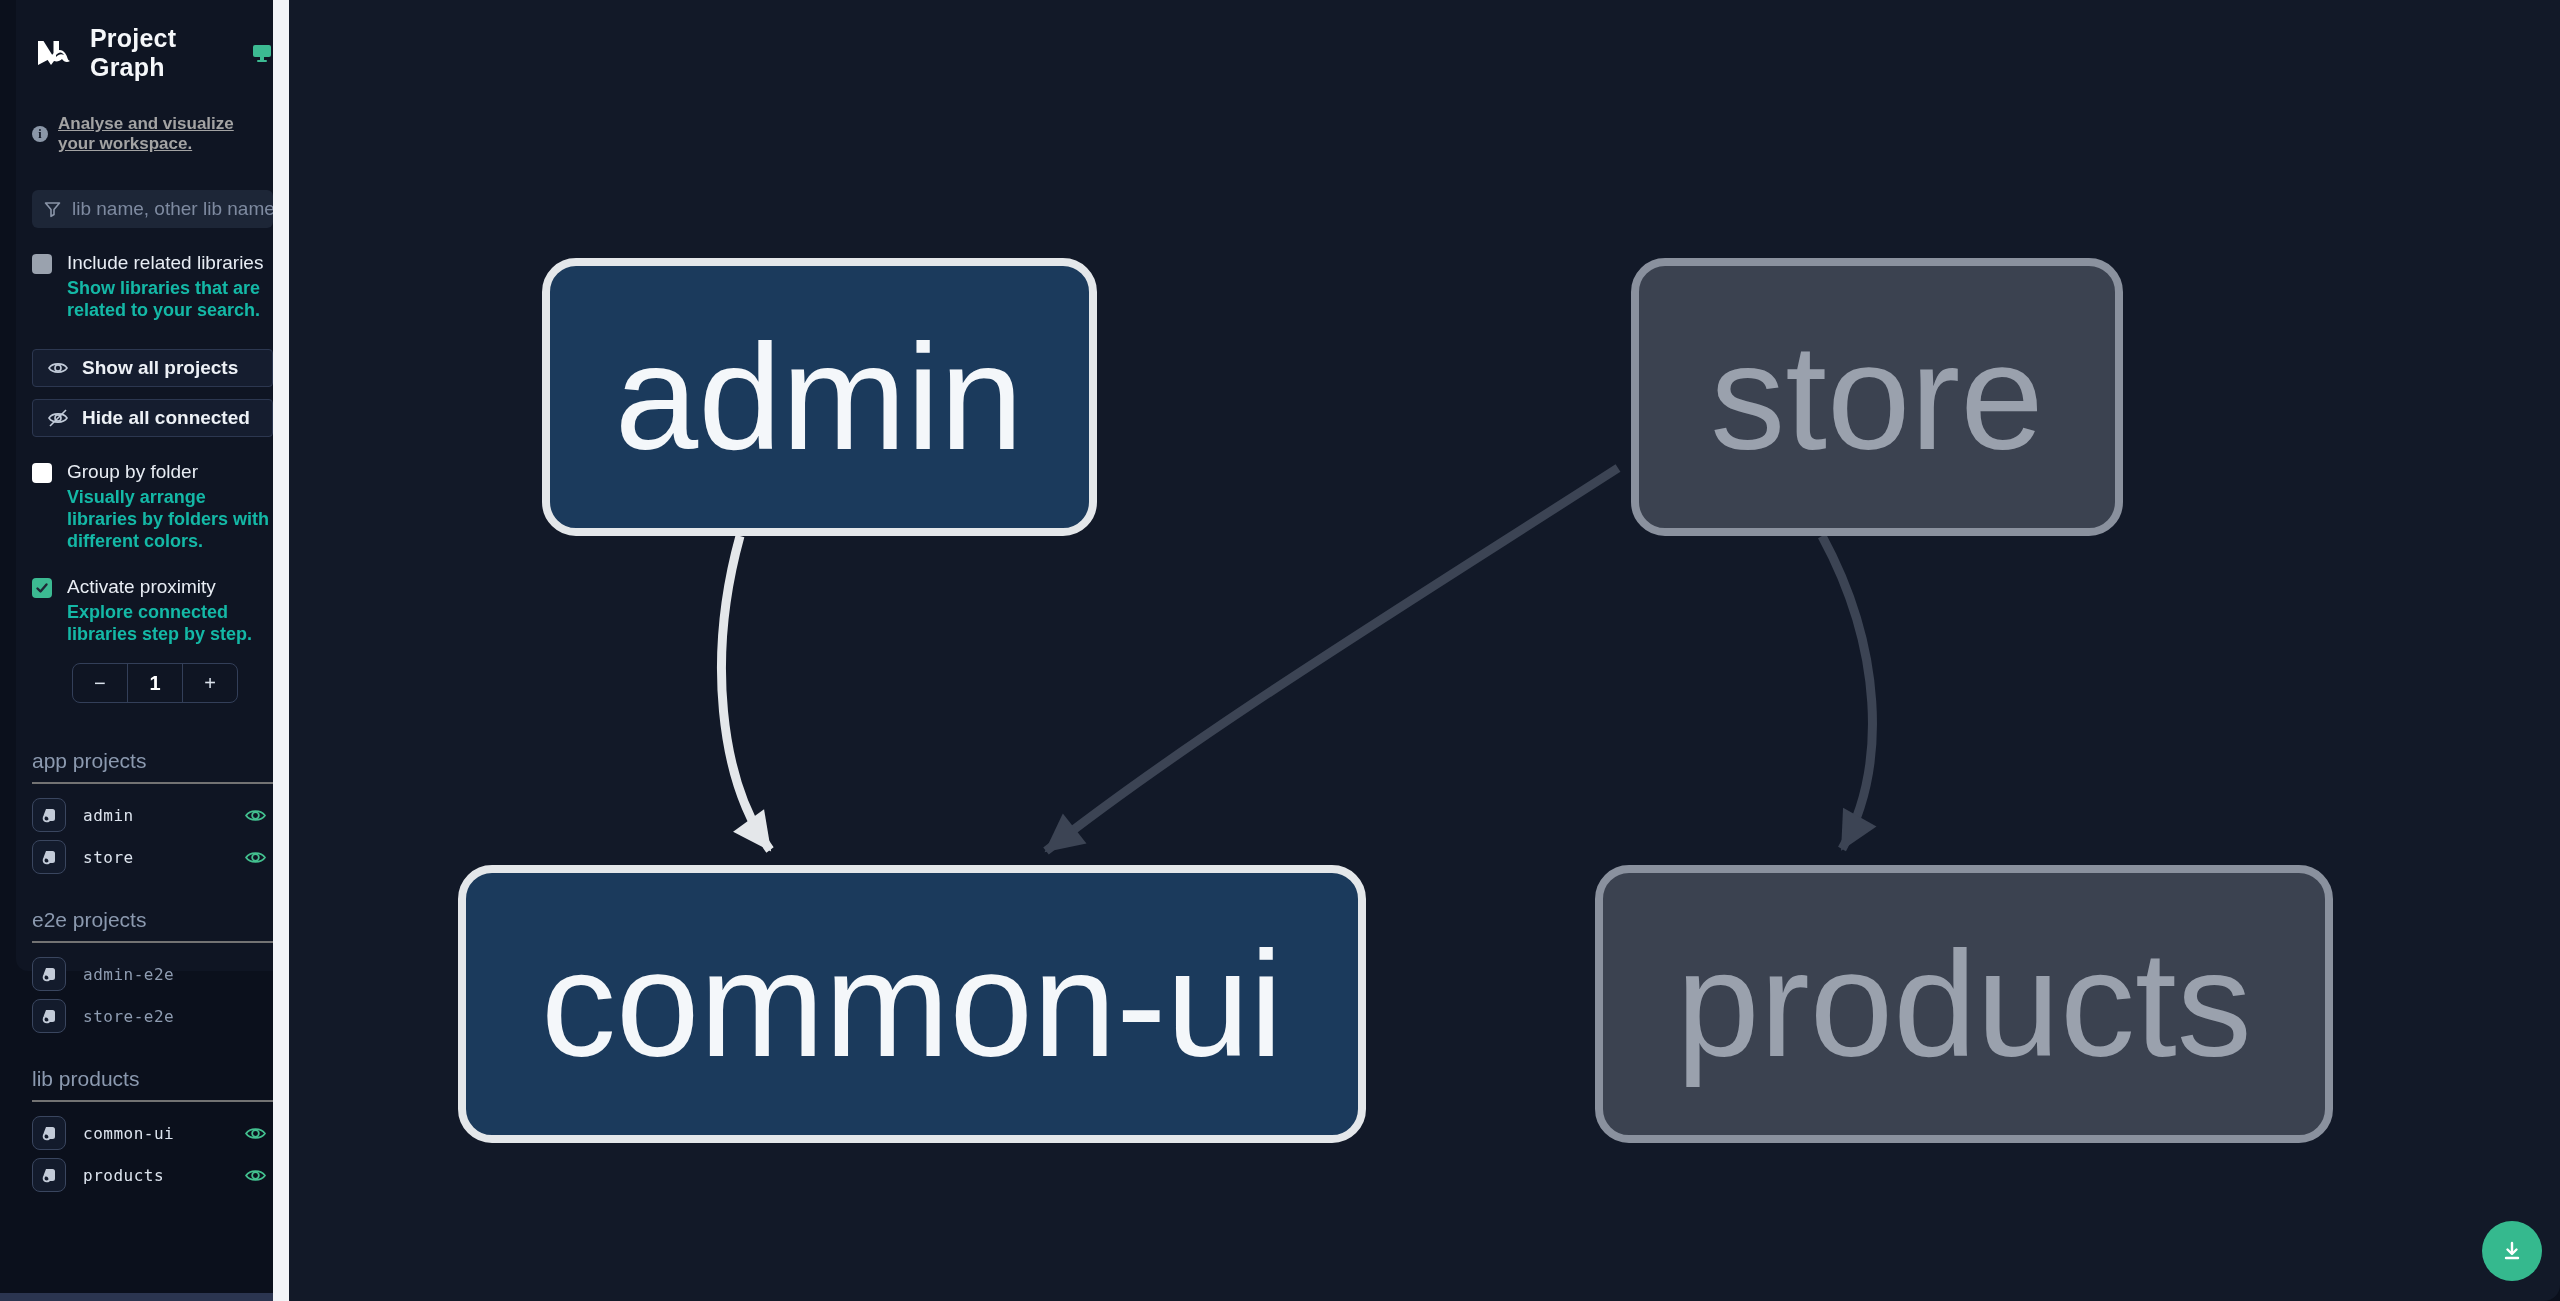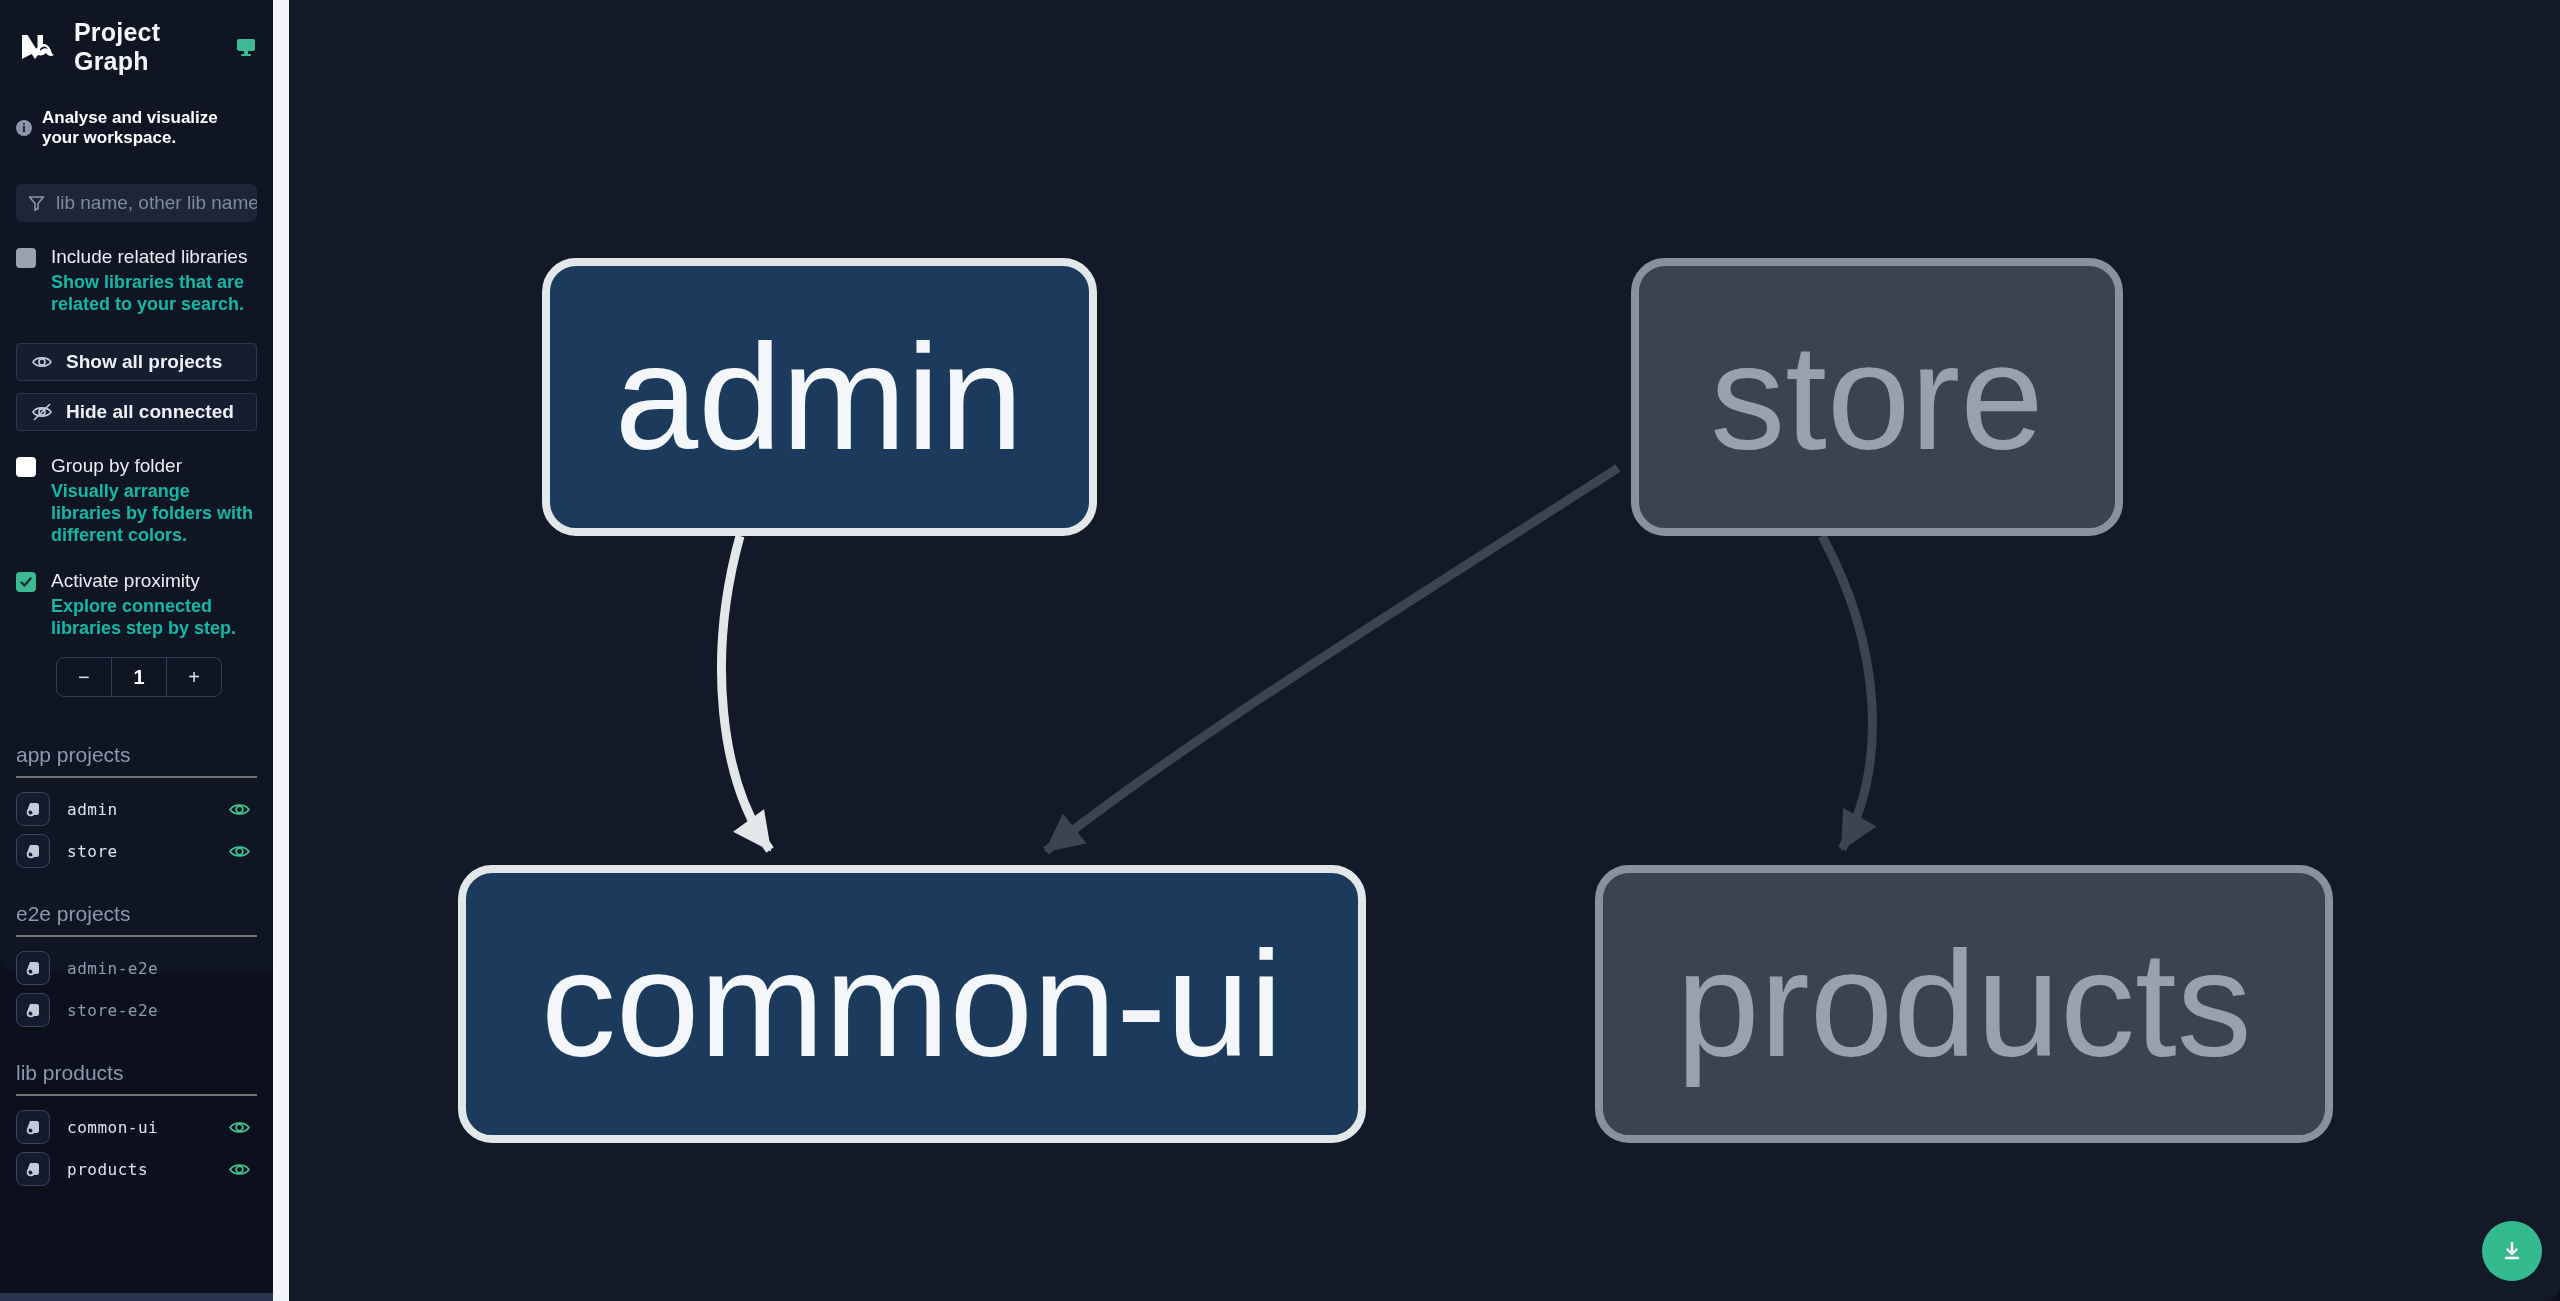--- a/index.html
+++ b/index.html
@@ -10,44 +10,44 @@
     font-family:"Liberation Sans", sans-serif;
     -webkit-font-smoothing:antialiased;
   }
 
   
   .sidebar-bottom-strip{
     position:absolute; left:0; bottom:0; width:273px; height:8px;
     background:#2b3550;
   }
   .sidebar{
-    position:absolute; left:0; top:0; width:273px; height:971px;
+    position:absolute; left:16px; top:0; width:273px; height:971px;
     background:#0f1523;
     border-bottom-left-radius:12px;
-    padding:6px 16px;
+    padding:12px 16px;
     color:#e8edf4;
     z-index:2;
   }
   .scroll-strip{
     position:absolute; left:273px; top:0; width:16px; height:1301px;
     background:#f2f4f7; z-index:3;
   }
 
   .sb-header{ display:flex; align-items:center; padding:12px 0 8px 0; }
   .nx-logo{ width:42px; height:42px; flex:0 0 auto; }
   .sb-title{ font-size:25px; font-weight:700; color:#f5f7fa; margin-left:16px; letter-spacing:.2px; }
   .monitor-icon{ margin-left:14px; display:flex; }
 
   .tagline{ display:flex; align-items:center; gap:10px; margin-top:24px; }
   .info-icon{
     width:16px; height:16px; border-radius:50%; background:#8b97a8;
     color:#0f1523; font-size:12px; font-weight:700; font-family:"Liberation Serif", serif;
     display:flex; align-items:center; justify-content:center; flex:0 0 auto;
   }
-  .tagline-text{ font-size:17px; font-weight:600; color:#ffffff; }
+  .tagline-text{ font-size:17px; font-weight:600; color:#a3a3a3;text-decoration:underline; }
 
   .searchbox{
     margin-top:36px; height:38px; background:#1d2637; border-radius:6px;
     display:flex; align-items:center; overflow:hidden;
   }
   .funnel{ width:40px; display:flex; justify-content:center; flex:0 0 auto; }
   .searchbox input{
     background:transparent; border:none; outline:none; width:100%;
     font-size:19px; color:#c6d0df; font-family:"Liberation Sans", sans-serif;
   }

